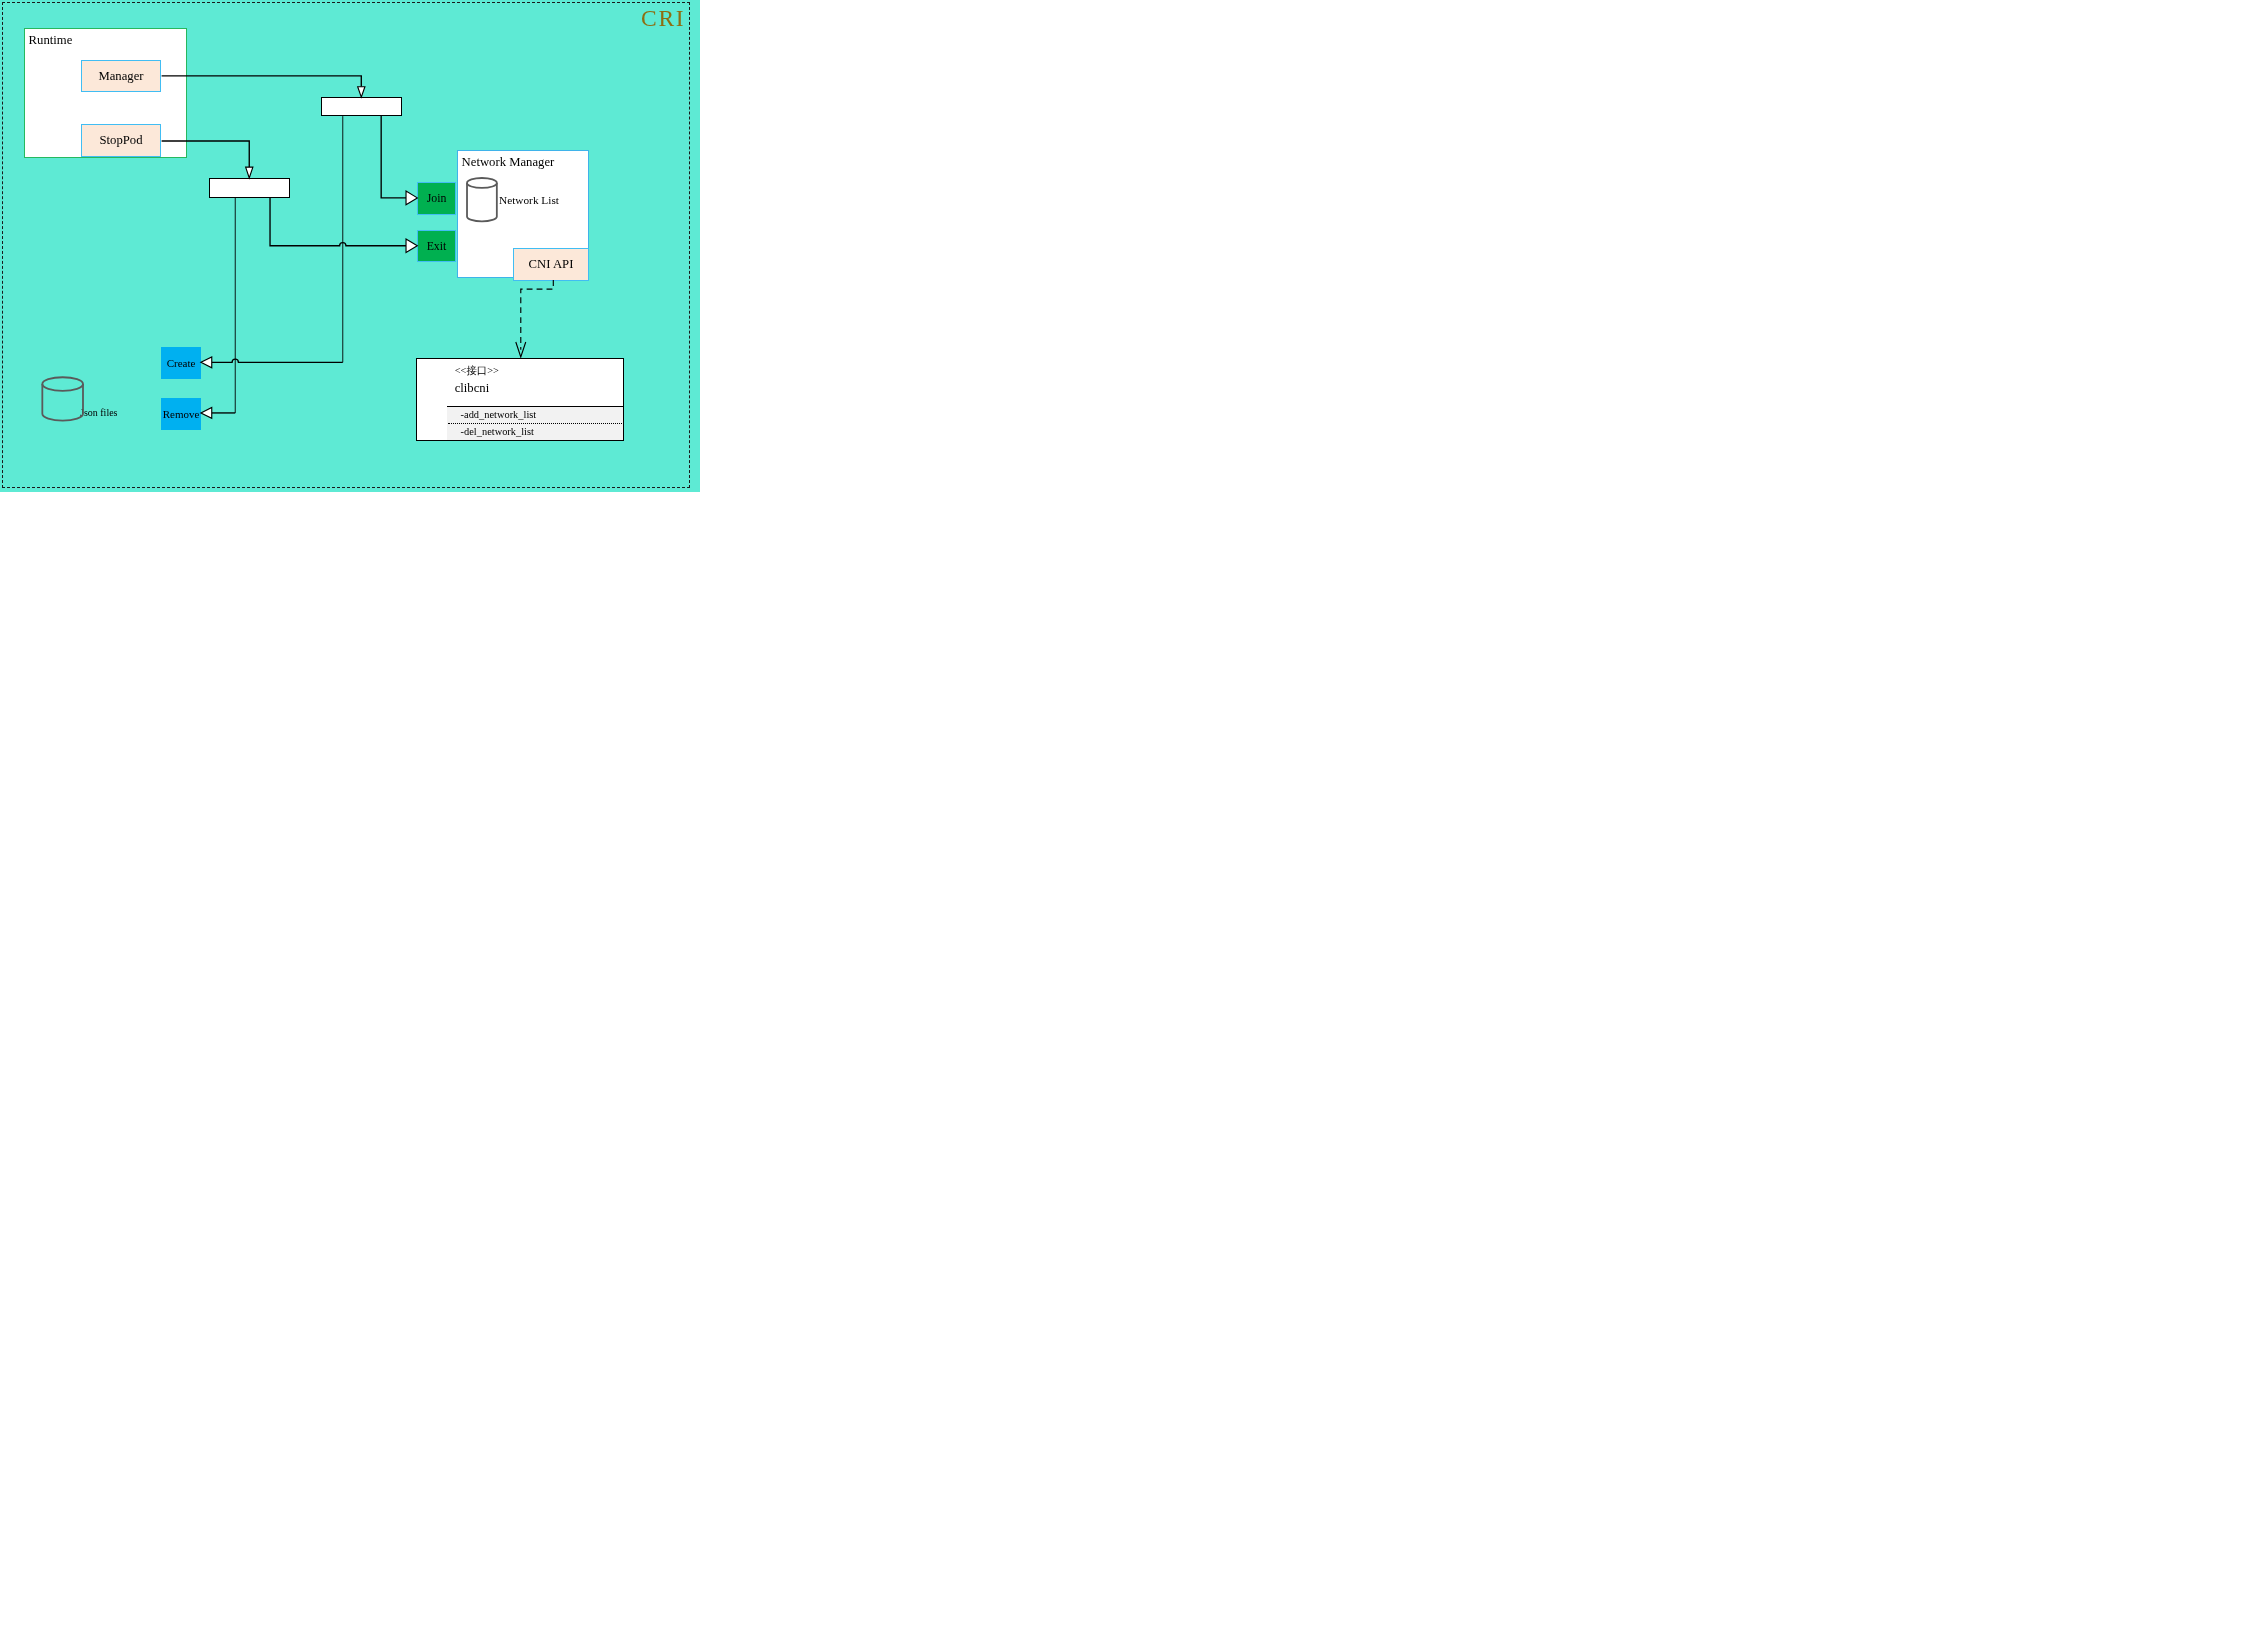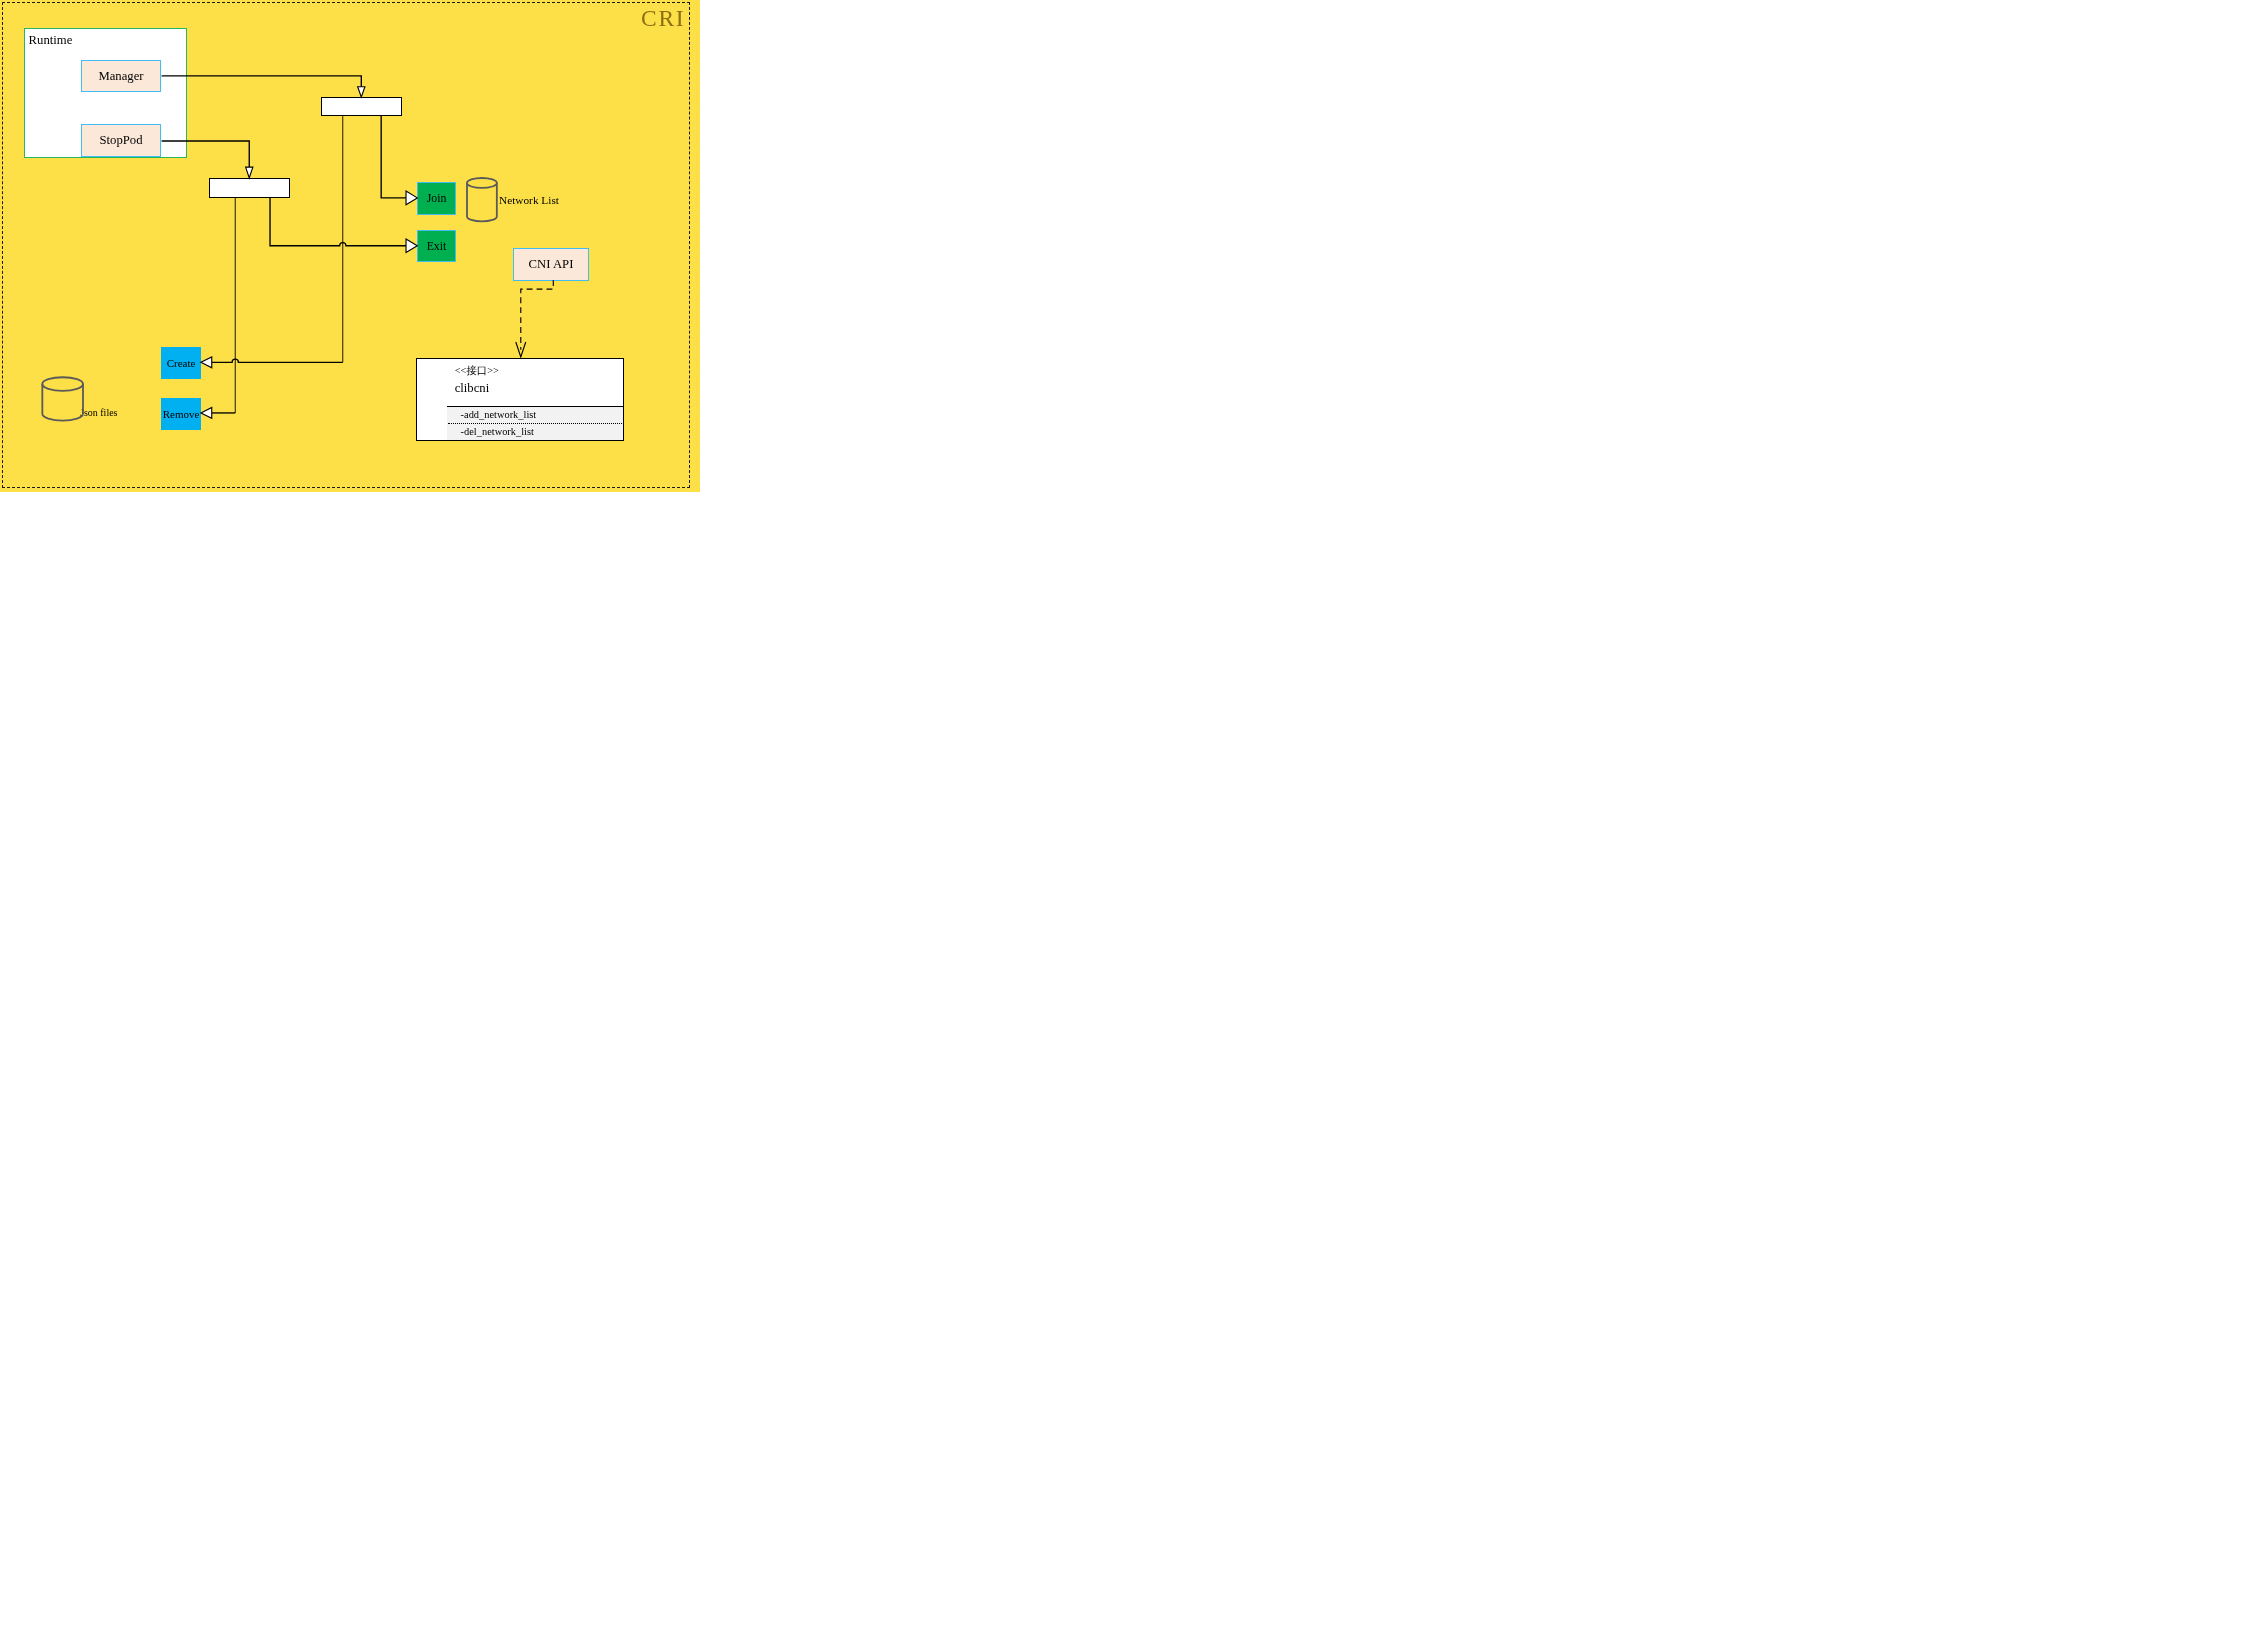--- a/index.html
+++ b/index.html
@@ -1,17 +1,17 @@
 <!DOCTYPE html>
 <html style="font-size:7.2px"><head>
 <meta charset="utf-8">
 <style>
   html,body{margin:0;padding:0;background:#ffffff;}
   body{font-family:"Liberation Serif","DejaVu Serif",serif;color:#000;}
-  .canvas{position:relative;width:700px;height:492px;background:#fde047;overflow:hidden;}
+  .canvas{position:relative;width:700px;height:492px;background:#5eead4;overflow:hidden;}
   .outer-border{position:absolute;left:2.3px;top:2.3px;right:10px;bottom:4.5px;border:0.9px dashed #1a1a1a;}
   .cri-title{position:absolute;top:4.5px;right:14.5px;font-size:23.5px;color:#8d6e12;letter-spacing:1.8px;}
   .box{position:absolute;background:#fff;box-sizing:border-box;}
   .box .box-label{position:absolute;left:3.6px;top:3.6px;font-size:12.7px;white-space:nowrap;}
   .runtime{left:24px;top:28px;width:163px;height:130px;border:0.9px solid #27b85e;}
   .network-manager{left:457px;top:150px;width:132px;height:128px;border:0.9px solid #3fb3ea;}
   .checkpoint{left:24px;top:299px;width:137px;height:133px;border:0.9px solid #a79ac6;}
   .chip{position:absolute;background:#fce8d9;border:0.9px solid #41bdf3;box-sizing:border-box;
         display:flex;align-items:center;justify-content:center;font-size:12.7px;}
   .runpod{left:81px;top:60px;width:80px;height:32px;}
@@ -50,20 +50,23 @@
 
   <div class="box runtime">
     <div class="box-label">Runtime</div>
   </div>
   <div class="chip runpod">Manager</div>
   <div class="chip stoppod">StopPod</div>
 
   <div class="bar bar1"></div>
   <div class="bar bar2"></div>
 
+  <div class="box network-manager">
+    <div class="box-label">Network Manager</div>
+  </div>
   <div class="free-text network-list">Network List</div>
   <div class="chip cni-api">CNI API</div>
   <div class="green-chip join">Join</div>
   <div class="green-chip exit">Exit</div>
 
   <div class="free-text json-files">Json files</div>
   <div class="blue-chip create">Create</div>
   <div class="blue-chip remove">Remove</div>
 
   <div class="iface">

